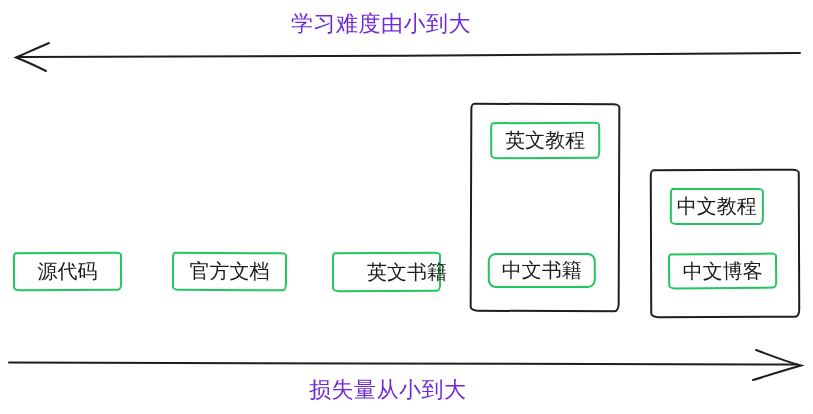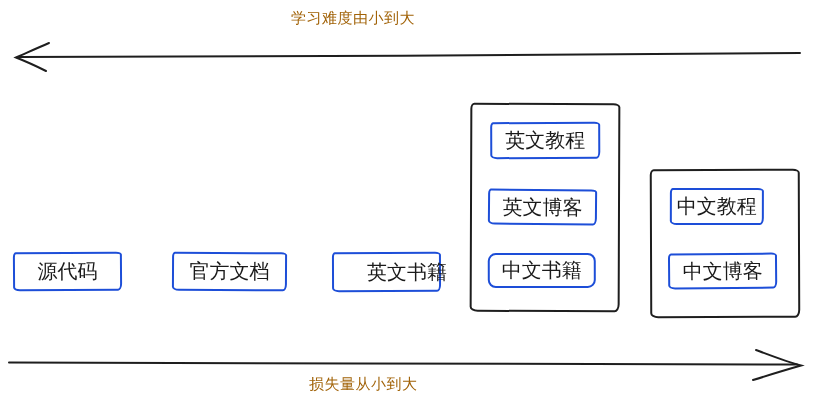--- a/index.html
+++ b/index.html
@@ -17,31 +17,31 @@
     color: #1a1a1a;
   }
   .arrow-layer {
     position: absolute;
     left: 0; top: 0;
     width: 813px; height: 414px;
     pointer-events: none;
   }
   .axis-label {
     position: absolute;
-    font-size: 15px;
+    font-size: 22px;
     letter-spacing: 0.5px;
     white-space: nowrap;
-    color: #a16207;
+    color: #6d28d9;
   }
   .axis-label.top { left: 291px; top: 9px; }
   .axis-label.bottom { left: 309px; top: 375px; }
   .box {
     position: absolute;
     box-sizing: border-box;
-    border: 2px solid #1d4ed8;
+    border: 2px solid #22c55e;
     background: #ffffff;
     display: flex;
     align-items: center;
     justify-content: center;
     font-size: 20px;
     white-space: nowrap;
     border-radius: 3px 6px 4px 7px / 5px 3px 7px 4px;
   }
   .group {
     position: absolute;
@@ -86,23 +86,20 @@
     <span>官方文档</span>
   </div>
   <div class="box b-eng">
     <span>英文书籍</span>
   </div>
 
   <div class="group g1">
     <div class="box i0">
       <span>英文教程</span>
     </div>
-    <div class="box i1">
-      <span>英文博客</span>
-    </div>
     <div class="box i2">
       <span>中文书籍</span>
     </div>
   </div>
 
   <div class="group g2">
     <div class="box i0">
       <span>中文教程</span>
     </div>
     <div class="box i1">

